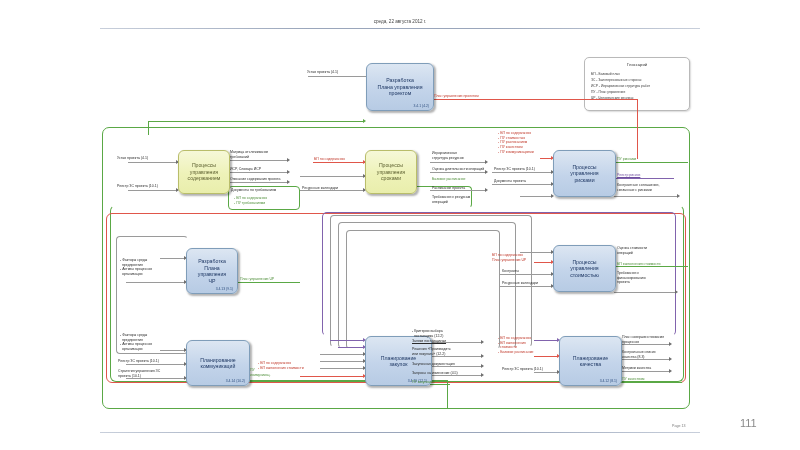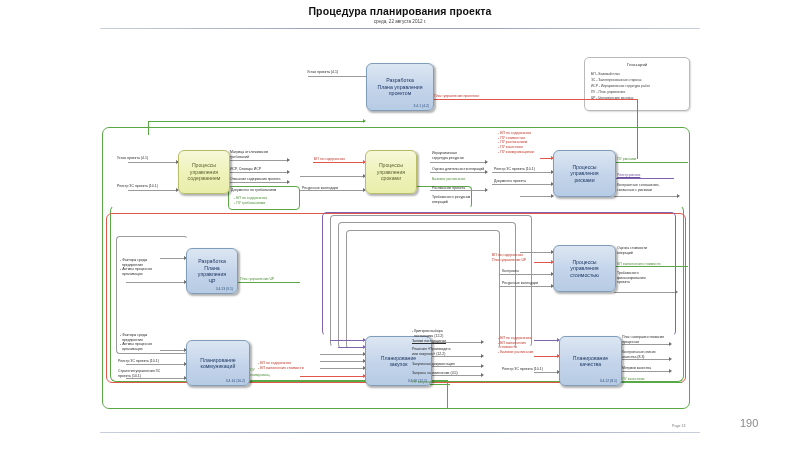--- a/index.html
+++ b/index.html
@@ -87,21 +87,20 @@
   }
   .gloss .gt{position:absolute;left:0;top:4px;width:104px;text-align:center;
              font-size:4.1px;color:#333;}
   .gloss .gl{position:absolute;left:6px;font-size:3.3px;color:#3a3a3a;white-space:pre;}
 </style>
 </head>
 <body>
 
 <div id="page">
 
-  <div class="hdr-title">Процедура планирования проекта</div>
   <div class="hdr-sub">среда, 22 августа 2012 г.</div>
   <div class="hdr-rule"></div>
 
   <div class="gloss">
     <div class="gt">Глоссарий</div>
     <div class="gl" style="top:14px">БП - Базовый план</div>
     <div class="gl" style="top:20px">ЗС - Заинтересованные стороны</div>
     <div class="gl" style="top:26px">ИСР - Иерархическая структура работ</div>
     <div class="gl" style="top:32px">ПУ - План управления</div>
     <div class="gl" style="top:38px">ЧР - Человеческие ресурсы</div>
@@ -369,15 +368,15 @@
 
   <div class="lbl" style="left:622px;top:335px;">План совершенствования
 процессов</div>
   <div class="lbl" style="left:622px;top:350px;">Контрольные списки
 качества (8.3)</div>
   <div class="lbl" style="left:622px;top:366px;">Метрики качества</div>
   <div class="lbl green" style="left:622px;top:377px;">ПУ качеством</div>
 
   <div class="ftr-rule"></div>
   <div class="page-label">Page 13</div>
-  <div class="slide-no">190</div>
+  <div class="slide-no">111</div>
 
 </div>
 
 </body></html>

